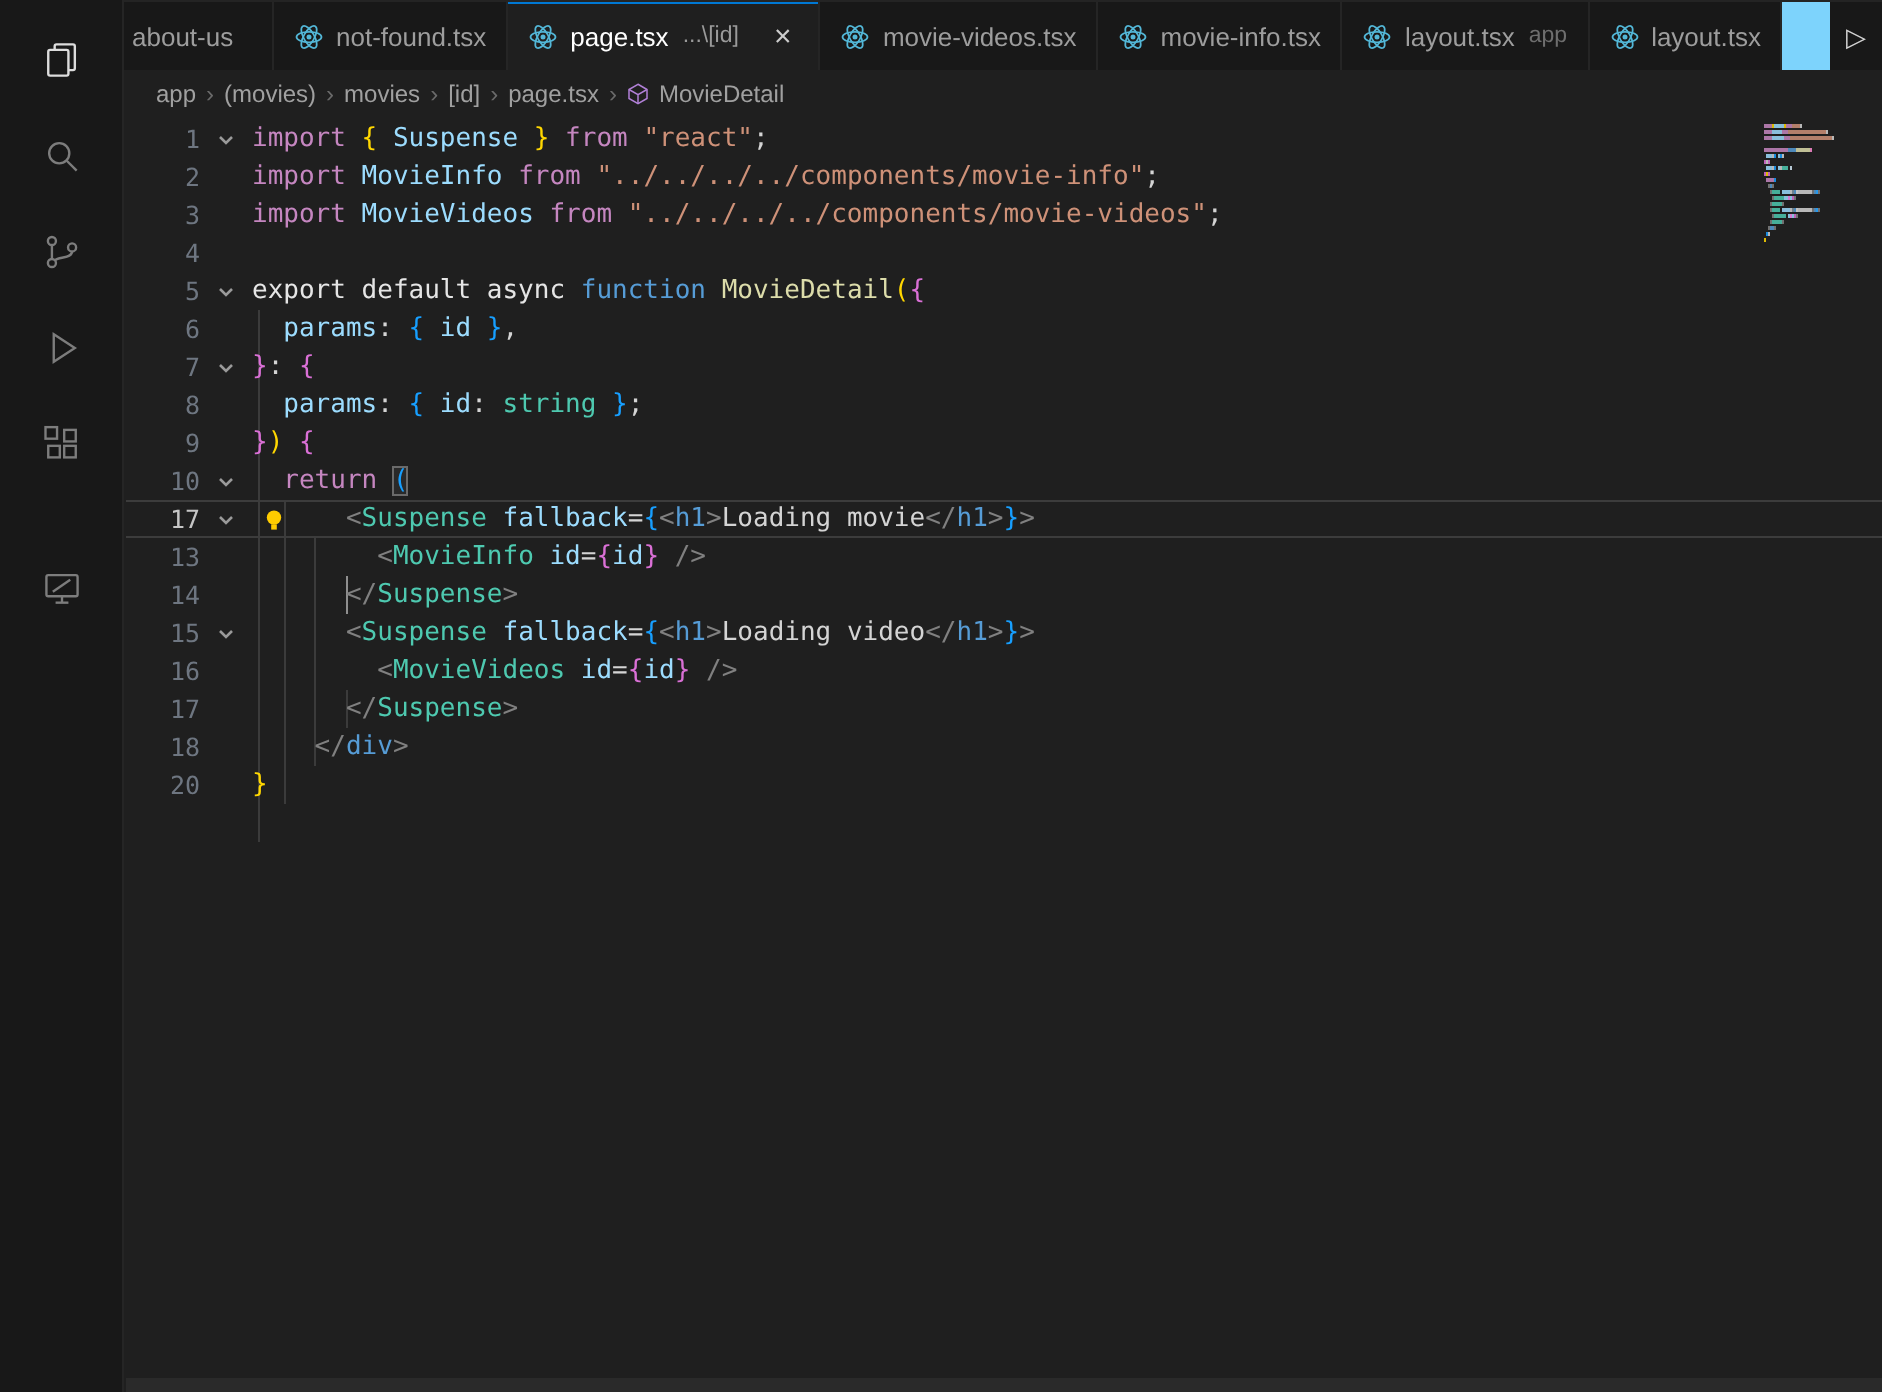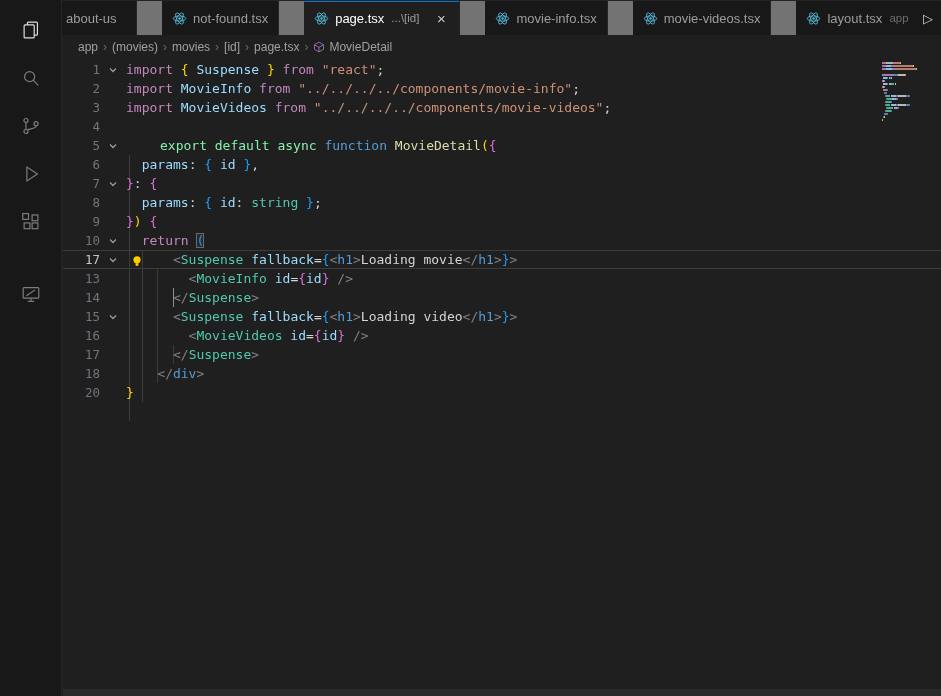--- a/index.html
+++ b/index.html
@@ -13,22 +13,22 @@
     position:absolute;left:0;top:0;width:62px;height:696px;background:#181818;
     border-right:1px solid #252525;display:flex;flex-direction:column;align-items:center;
     padding-top:6px;box-sizing:border-box;z-index:6;
   }
   .ab-item{width:48px;height:48px;display:flex;align-items:center;justify-content:center;color:#7d7d7d;cursor:pointer;}
   .ab-item.active{color:#dcdcdc;}
   .ab-item.gap{margin-top:24px;}
   .ab-item svg{stroke:currentColor;fill:none;stroke-width:1.3px;}
   
   .tab-bar{
-    position:absolute;left:62px;top:0;right:0;height:35px;background:#737373;
-    display:flex;align-items:stretch;overflow:hidden;border-top:1px solid #242424;box-sizing:border-box;gap:25px;
+    position:absolute;left:62px;top:0;right:0;height:35px;background:#7dd3fc;
+    display:flex;align-items:stretch;overflow:hidden;border-top:1px solid #242424;box-sizing:border-box;
   }
   .tab{
     display:flex;align-items:center;gap:6px;padding:0 10px;border-right:1px solid #252525;
     color:#9d9d9d;font-size:13px;white-space:nowrap;cursor:pointer;background:#181818;flex:none;
   }
   .tab .desc{font-size:11.5px;color:#6e6e6e;margin-left:1px;}
   .tab.active{background:#1f1f1f;color:#ffffff;box-shadow:inset 0 1px 0 #0078d4;}
   .tab.active .desc{color:#9a9a9a;}
   .tab.first{width:66px;padding:0 4px;overflow:hidden;}
   .close{margin-left:8px;color:#cccccc;font-size:15px;line-height:15px;width:16px;text-align:center;border-radius:3px;cursor:pointer;}
@@ -149,32 +149,32 @@
   </div>
   <div class="tab">
     <svg width="15" height="15" viewBox="0 0 24 24">
         <g stroke="#53B7D7" fill="none" stroke-width="1.4">
           <ellipse cx="12" cy="12" rx="10" ry="4.2"></ellipse>
           <ellipse cx="12" cy="12" rx="10" ry="4.2" transform="rotate(60 12 12)"></ellipse>
           <ellipse cx="12" cy="12" rx="10" ry="4.2" transform="rotate(120 12 12)"></ellipse>
         </g>
         <circle cx="12" cy="12" r="2" fill="#53B7D7"></circle>
       </svg>
-    <span>movie-info.tsx</span>
+    <span>movie-videos.tsx</span>
   </div>
   <div class="tab">
     <svg width="15" height="15" viewBox="0 0 24 24">
         <g stroke="#53B7D7" fill="none" stroke-width="1.4">
           <ellipse cx="12" cy="12" rx="10" ry="4.2"></ellipse>
           <ellipse cx="12" cy="12" rx="10" ry="4.2" transform="rotate(60 12 12)"></ellipse>
           <ellipse cx="12" cy="12" rx="10" ry="4.2" transform="rotate(120 12 12)"></ellipse>
         </g>
         <circle cx="12" cy="12" r="2" fill="#53B7D7"></circle>
       </svg>
-    <span>movie-videos.tsx</span>
+    <span>movie-info.tsx</span>
   </div>
   <div class="tab">
     <svg width="15" height="15" viewBox="0 0 24 24">
         <g stroke="#53B7D7" fill="none" stroke-width="1.4">
           <ellipse cx="12" cy="12" rx="10" ry="4.2"></ellipse>
           <ellipse cx="12" cy="12" rx="10" ry="4.2" transform="rotate(60 12 12)"></ellipse>
           <ellipse cx="12" cy="12" rx="10" ry="4.2" transform="rotate(120 12 12)"></ellipse>
         </g>
         <circle cx="12" cy="12" r="2" fill="#53B7D7"></circle>
       </svg>
@@ -248,21 +248,21 @@
         <span class="fold"></span>
         <span class="code"></span>
       </div>
       <div class="line">
         <span class="ln">5</span>
         <span class="fold">
           <svg width="10" height="10" viewBox="0 0 10 10">
             <path d="M2 3.5 L5 6.5 L8 3.5" fill="none" stroke="#9a9a9a" stroke-width="1.3"></path>
           </svg>
         </span>
-        <span class="code"><span style="color: #86efac; margin-left: 34px;">export default async </span><span style="color: rgb(86, 156, 214);">function </span><span style="color: rgb(220, 220, 170);">MovieDetail</span><span style="color: rgb(255, 215, 0);">(</span><span style="color: rgb(218, 112, 214);">{</span></span>
+        <span class="code"><span style="color: #e5e5e5;">export default async </span><span style="color: rgb(86, 156, 214);">function </span><span style="color: rgb(220, 220, 170);">MovieDetail</span><span style="color: rgb(255, 215, 0);">(</span><span style="color: rgb(218, 112, 214);">{</span></span>
       </div>
       <div class="line">
         <span class="ln">6</span>
         <span class="fold"></span>
         <span class="code"><span style="color: rgb(156, 220, 254);">  params</span><span style="color: rgb(212, 212, 212);">: </span><span style="color: rgb(23, 159, 255);">{</span><span style="color: rgb(156, 220, 254);"> id </span><span style="color: rgb(23, 159, 255);">}</span><span style="color: rgb(212, 212, 212);">,</span></span>
       </div>
       <div class="line">
         <span class="ln">7</span>
         <span class="fold">
           <svg width="10" height="10" viewBox="0 0 10 10">

